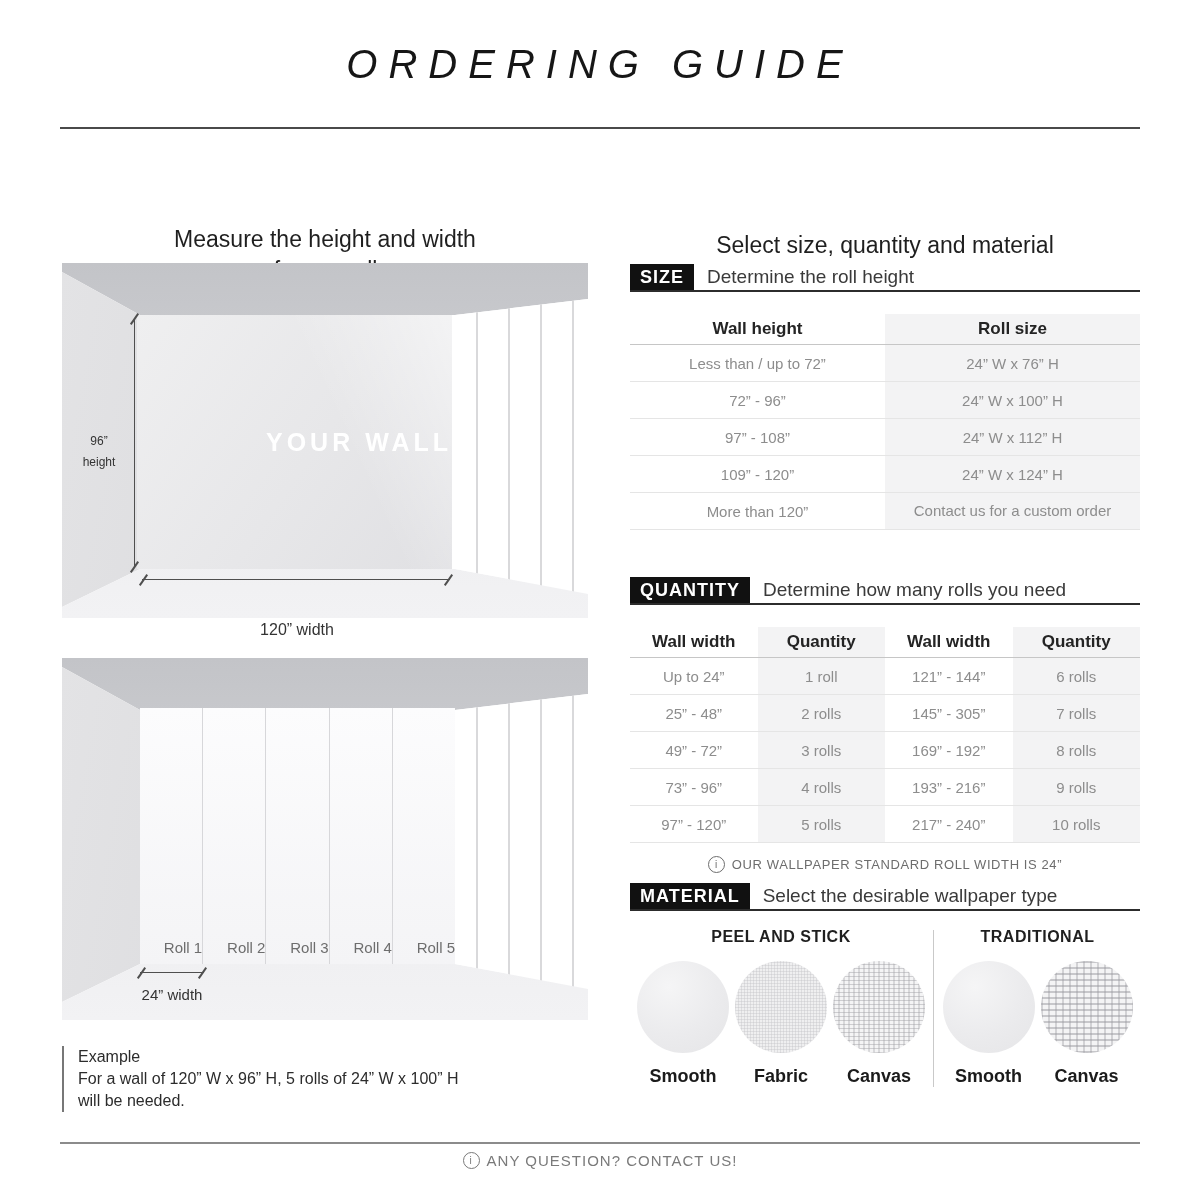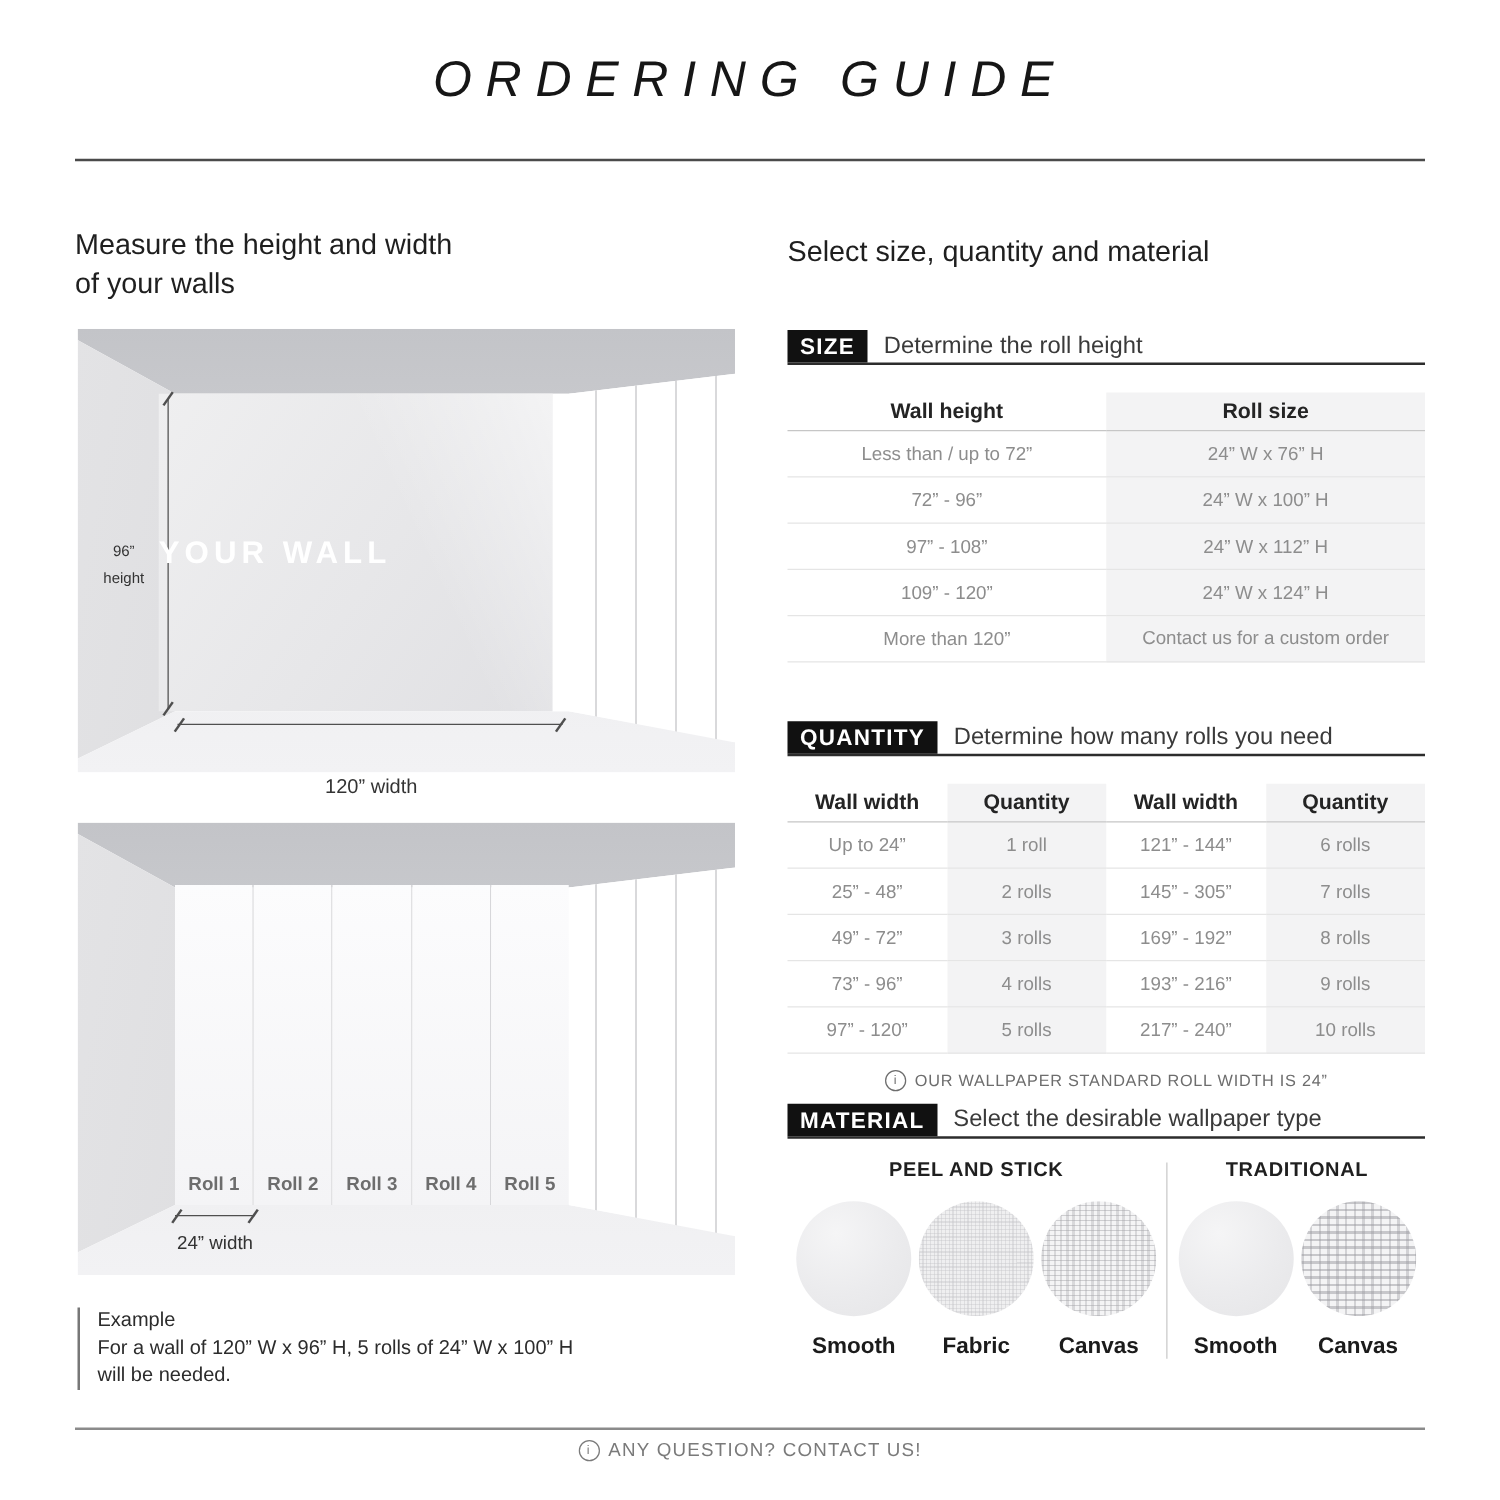--- a/index.html
+++ b/index.html
@@ -7,50 +7,50 @@
   .page{position:relative;width:1200px;height:1200px;background:#ffffff;overflow:hidden;}
 
   
   .title{position:absolute;left:0;top:42px;width:1200px;margin:0;text-align:center;
          font-size:40px;font-weight:400;letter-spacing:11px;color:#161616;font-style:italic;}
   .rule{position:absolute;left:60px;width:1080px;height:0;}
   .rule-top{top:127px;border-top:2px solid #4a4a4a;}
   .rule-footer{top:1142px;border-top:2px solid #8b8b8b;}
 
   
-  .col-heading{position:absolute;text-align:left;font-size:23px;color:#1f1f1f;line-height:31px;}
+  .col-heading{position:absolute;text-align:center;font-size:23px;color:#1f1f1f;line-height:31px;margin-top:44px;}
   .left-col-heading{left:60px;top:180px;width:530px;}
   .left-col-heading span{display:block;}
   .right-col-heading{left:630px;top:186px;width:510px;}
 
   
   .room{position:absolute;left:62px;width:526px;background:#fff;}
   .room1{top:263px;height:355px;}
   .room2{top:658px;height:362px;}
   .rshell{position:absolute;inset:0;}
   .r-ceiling{background:linear-gradient(180deg,#c3c4c8 0%,#dcdde0 95%);
       clip-path:polygon(0 0,526px 0,526px 36px,393px 52px,78px 52px,0 9px);}
   .r-leftwall{background:linear-gradient(100deg,#e3e3e5 0%,#d3d3d6 100%);
       clip-path:polygon(0 9px,78px 52px,78px 306px,0 344px);}
   .r-floor{background:linear-gradient(180deg,#e6e6e8 0%,#f2f2f4 100%);
       clip-path:polygon(0 344px,78px 306px,393px 306px,526px 330px,526px 100%,0 100%);}
   .r-window{background:repeating-linear-gradient(90deg,#ffffff 0 30px,#d9d9db 30px 32px);
       clip-path:polygon(393px 52px,526px 36px,526px 331px,393px 306px);}
-  .r-backwall{position:absolute;left:65px;top:52px;width:315px;height:254px;
+  .r-backwall{position:absolute;left:75px;top:52px;width:315px;height:254px;
       background:linear-gradient(125deg,#efeff0 0%,#e7e7e9 55%,#e0e0e3 100%);
-      display:flex;align-items:center;justify-content:flex-start;}
+      display:flex;align-items:center;justify-content:flex-end;}
   .r-backwall::after{content:"";position:absolute;inset:0;
       background:linear-gradient(245deg,rgba(255,255,255,.55) 0%,rgba(255,255,255,0) 38%);}
   .wall-label{position:relative;z-index:2;color:#ffffff;font-size:25px;font-weight:700;letter-spacing:4px;}
 
   .r-panels{position:absolute;left:78px;top:50px;width:315px;height:256px;display:flex;}
   .panel{flex:1;position:relative;background:linear-gradient(180deg,#fcfcfd 0%,#f4f4f6 100%);
       border-right:1px solid #d7d7da;}
   .panel:last-child{border-right:none;}
-  .roll-label{position:absolute;left:0;right:0;bottom:8px;text-align:center;font-size:15px;color:#6d6d6d;font-weight:bold;}
+  .roll-label{position:absolute;left:0;right:0;bottom:8px;text-align:right;font-size:15px;color:#6d6d6d;}
 
   
   .dim-v{position:absolute;left:72px;top:56px;height:248px;border-left:1px solid #4f4f4f;}
   .dim-h{position:absolute;border-top:1px solid #4f4f4f;}
   .dim-h.main{left:80px;top:316px;width:308px;}
   .dim-h.roll{left:78px;top:314px;width:64px;}
   .tick{position:absolute;width:13px;border-top:2px solid #4f4f4f;}
   .dim-v .tick{left:-7px;transform:rotate(-55deg);}
   .dim-v .t1{top:-1px;} .dim-v .t2{bottom:-1px;}
   .dim-h .tick{top:-1px;transform:rotate(-55deg);}

